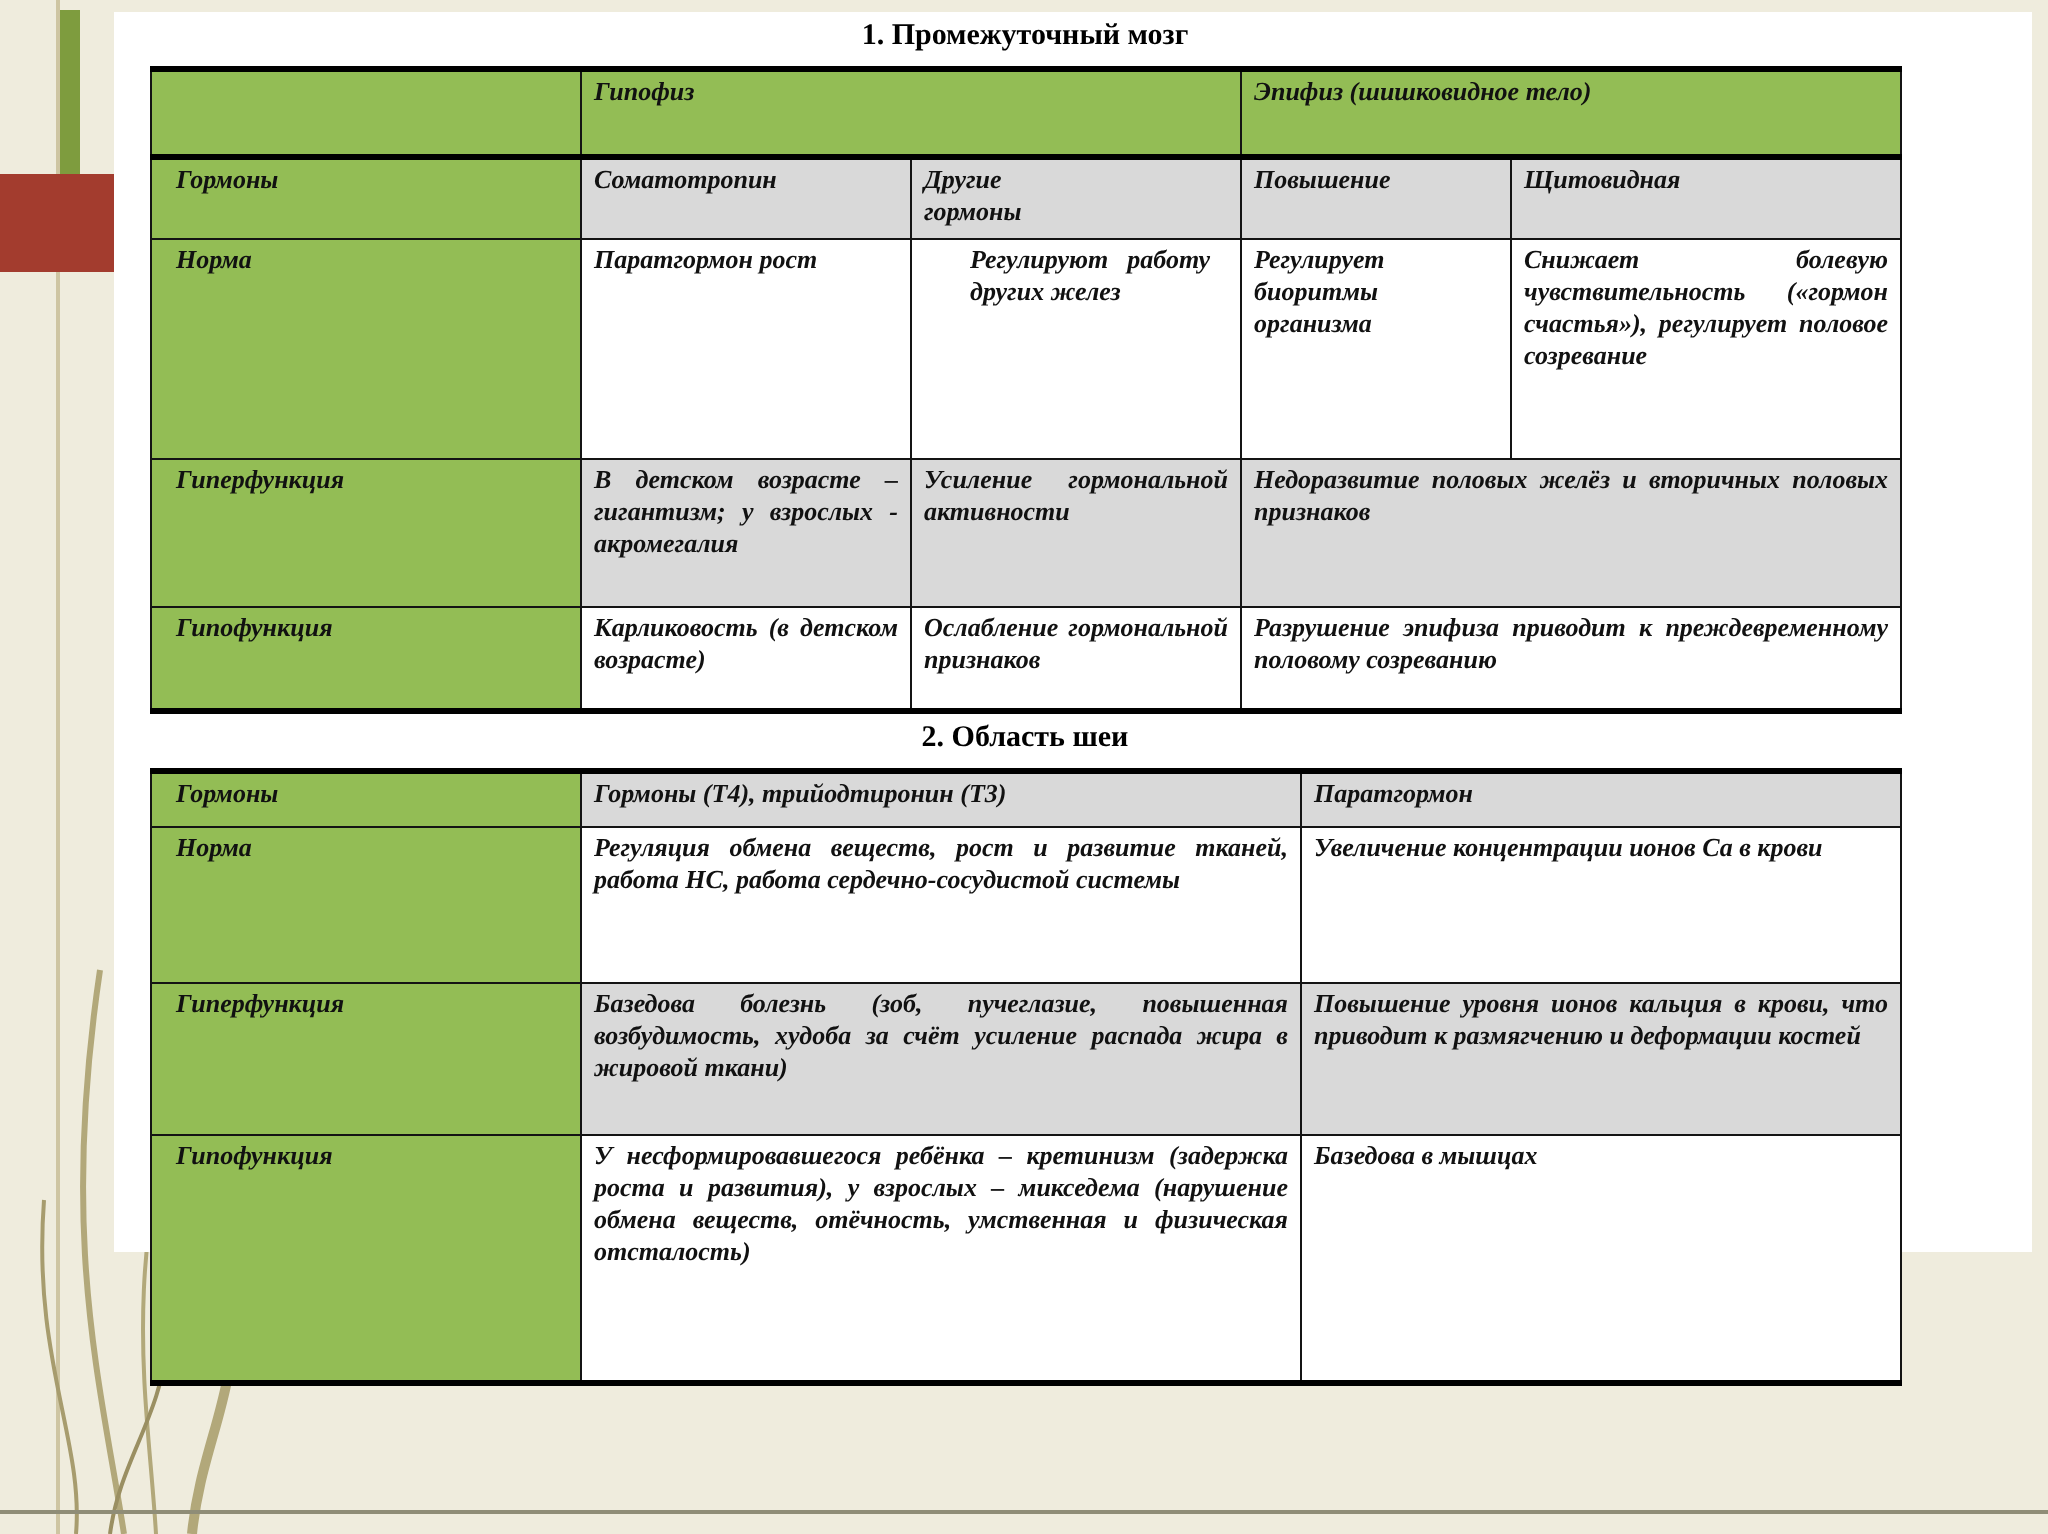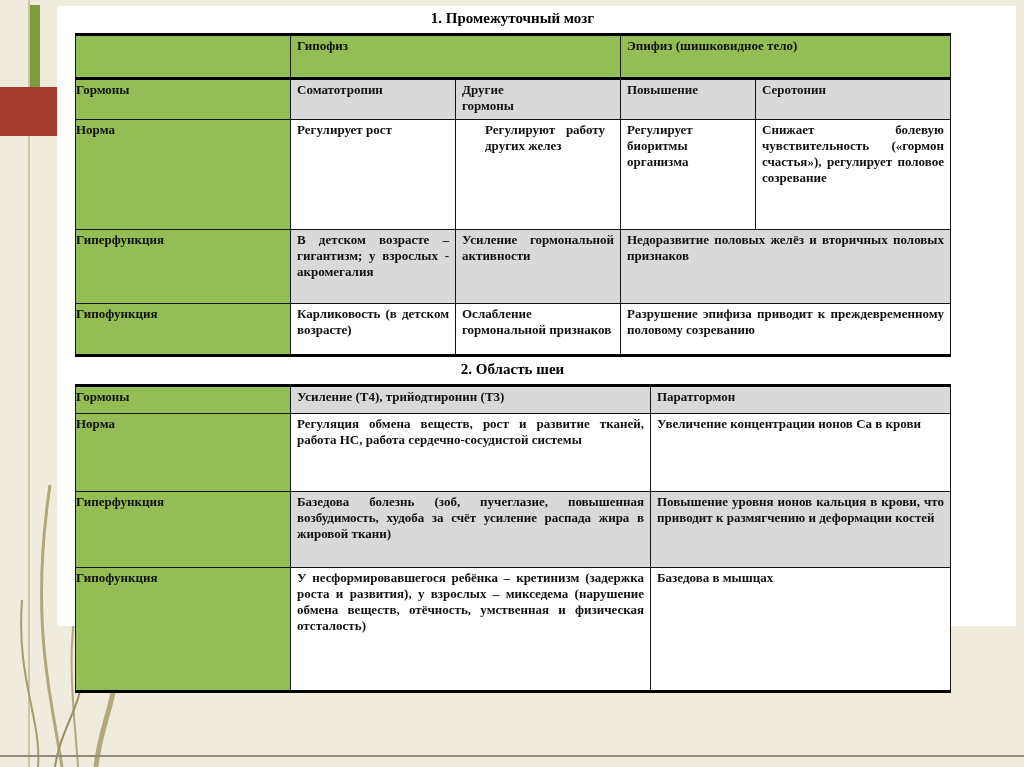--- a/index.html
+++ b/index.html
@@ -26,24 +26,24 @@
 
   
   .panel{position:absolute;left:57px;top:6px;width:959px;height:620px;background:#ffffff;}
 
   .sec-title{width:875px;margin:4px 0 6px 18px;text-align:center;font-weight:bold;font-size:15px;color:#000;}
   .sec-title.second{}
 
   table{border-collapse:collapse;table-layout:fixed;width:875px;margin-left:18px;
         border:1px solid var(--border);border-top:3px solid #000;border-bottom:3px solid #000;}
   th,td{border:1px solid var(--border);vertical-align:top;padding:2px 6px 4px 6px;
-        font-weight:bold;font-size:13px;line-height:1.25;color:#111;text-align:justify;}
+        font-weight:bold;font-size:13px;line-height:1.25;color:#111;text-align:justify;font-style:italic;}
   th{background:var(--green);text-align:left;}
   tr.r-head th{border-bottom:3px solid #000;}
-  td.label{background:var(--green);text-align:left;padding-left:0;}
+  td.label{background:var(--green);text-align:left;padding-left:12px;}
   tr.band td.data{background:var(--gray);}
   tr.plain td.data{background:#ffffff;}
 
   
   #t1 tr.r-head th{height:44px;}
   #t1 tr.r1 td{height:30px;}
   #t1 tr.r2 td{height:110px;}
   #t1 tr.r3 td{height:74px;}
   #t1 tr.r4 td{height:52px;}
   #t2 tr.r-head th{height:22px;}
@@ -92,25 +92,25 @@
           <tr class="r-head">
         <th></th>
         <th colspan="2">Гипофиз</th>
         <th colspan="2"><span class="epi-inner">Эпифиз (шишковидное тело)</span></th>
       </tr>
       <tr class="band r1">
         <td class="label">Гормоны</td>
         <td class="data">Соматотропин</td>
         <td class="data"><span class="w72">Другие гормоны</span></td>
         <td class="data">Повышение</td>
-        <td class="data">Серотонин</td>
+        <td class="data">Щитовидная</td>
       </tr>
       <tr class="plain r2">
         <td class="label">Норма</td>
-        <td class="data">Регулирует рост</td>
+        <td class="data">Паратгормон рост</td>
         <td class="data"><span class="w120">Регулируют работу других желез</span></td>
         <td class="data">Регулирует биоритмы организма</td>
         <td class="data">Снижает болевую чувствительность («гормон счастья»), регулирует половое созревание</td>
       </tr>
       <tr class="band r3">
         <td class="label">Гиперфункция</td>
         <td class="data">В детском возрасте – гигантизм; у взрослых - акромегалия</td>
         <td class="data">Усиление гормональной активности</td>
         <td class="data" colspan="2">Недоразвитие половых желёз и вторичных половых признаков</td>
       </tr>
@@ -127,21 +127,21 @@
 
     <table id="t2">
       <colgroup>
         <col style="width:215px">
           <col style="width:360px">
           <col style="width:300px">
       </colgroup>
       <tbody>
       <tr class="band r1">
         <td class="label">Гормоны</td>
-        <td class="data">Усиление (Т4), трийодтиронин (Т3)</td>
+        <td class="data">Гормоны (Т4), трийодтиронин (Т3)</td>
         <td class="data">Паратгормон</td>
       </tr>
       <tr class="plain r2">
         <td class="label">Норма</td>
         <td class="data">Регуляция обмена веществ, рост и развитие тканей, работа НС, работа сердечно-сосудистой системы</td>
         <td class="data">Увеличение концентрации ионов Са в крови</td>
       </tr>
       <tr class="band r3">
         <td class="label">Гиперфункция</td>
         <td class="data">Базедова болезнь (зоб, пучеглазие, повышенная возбудимость, худоба за счёт усиление распада жира в жировой ткани)</td>

